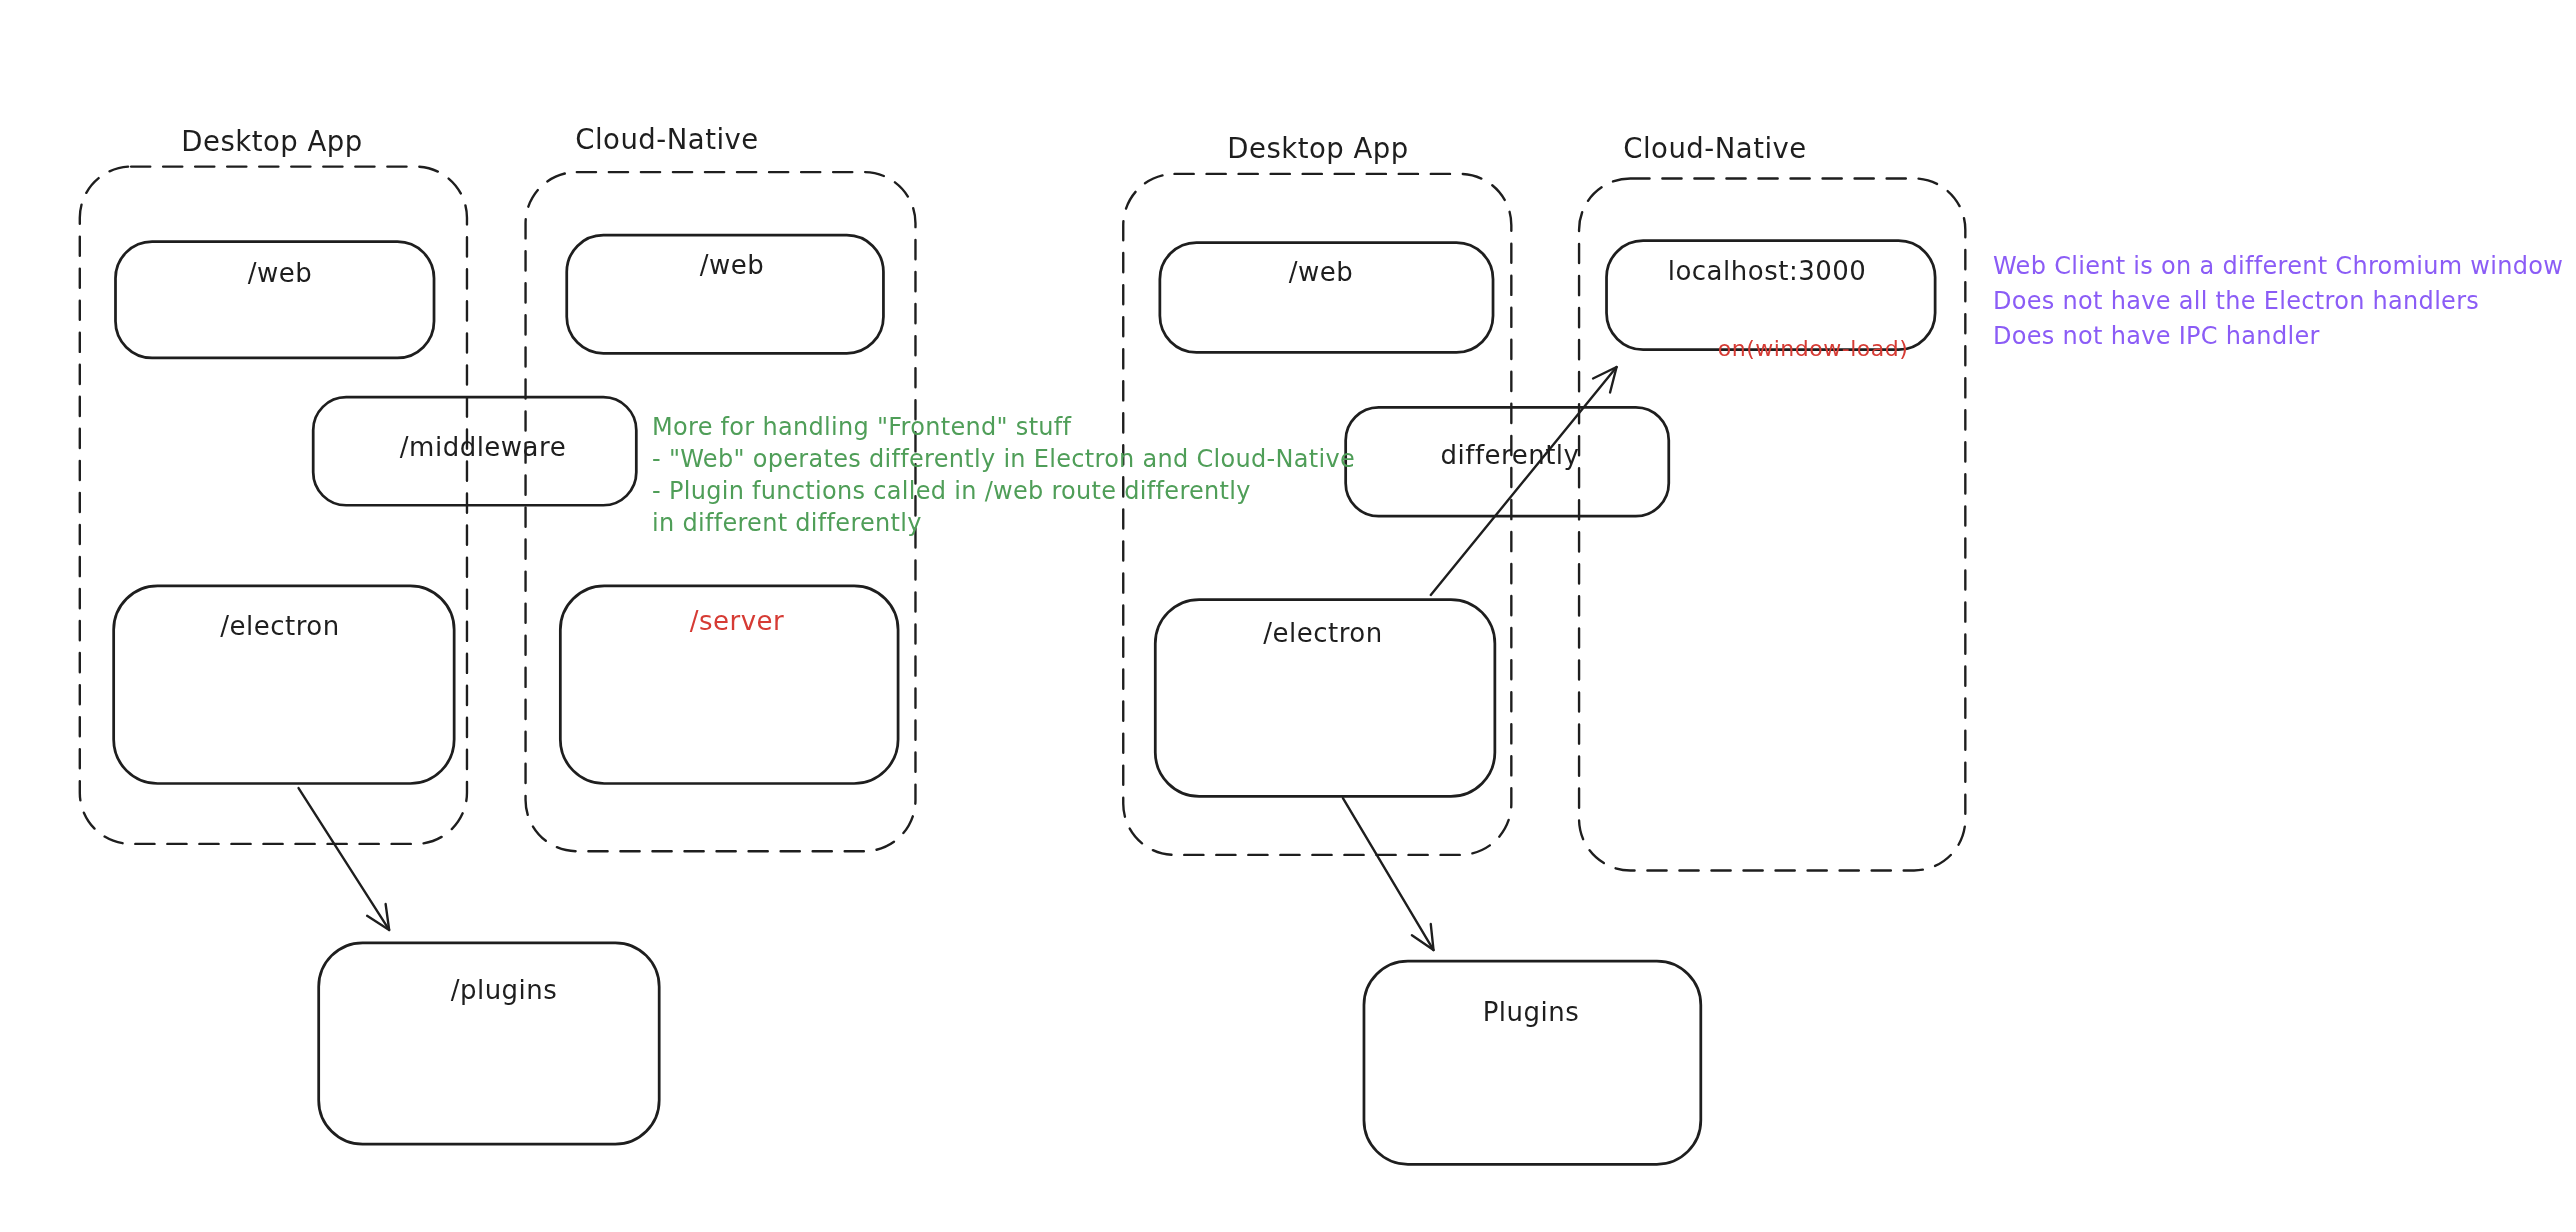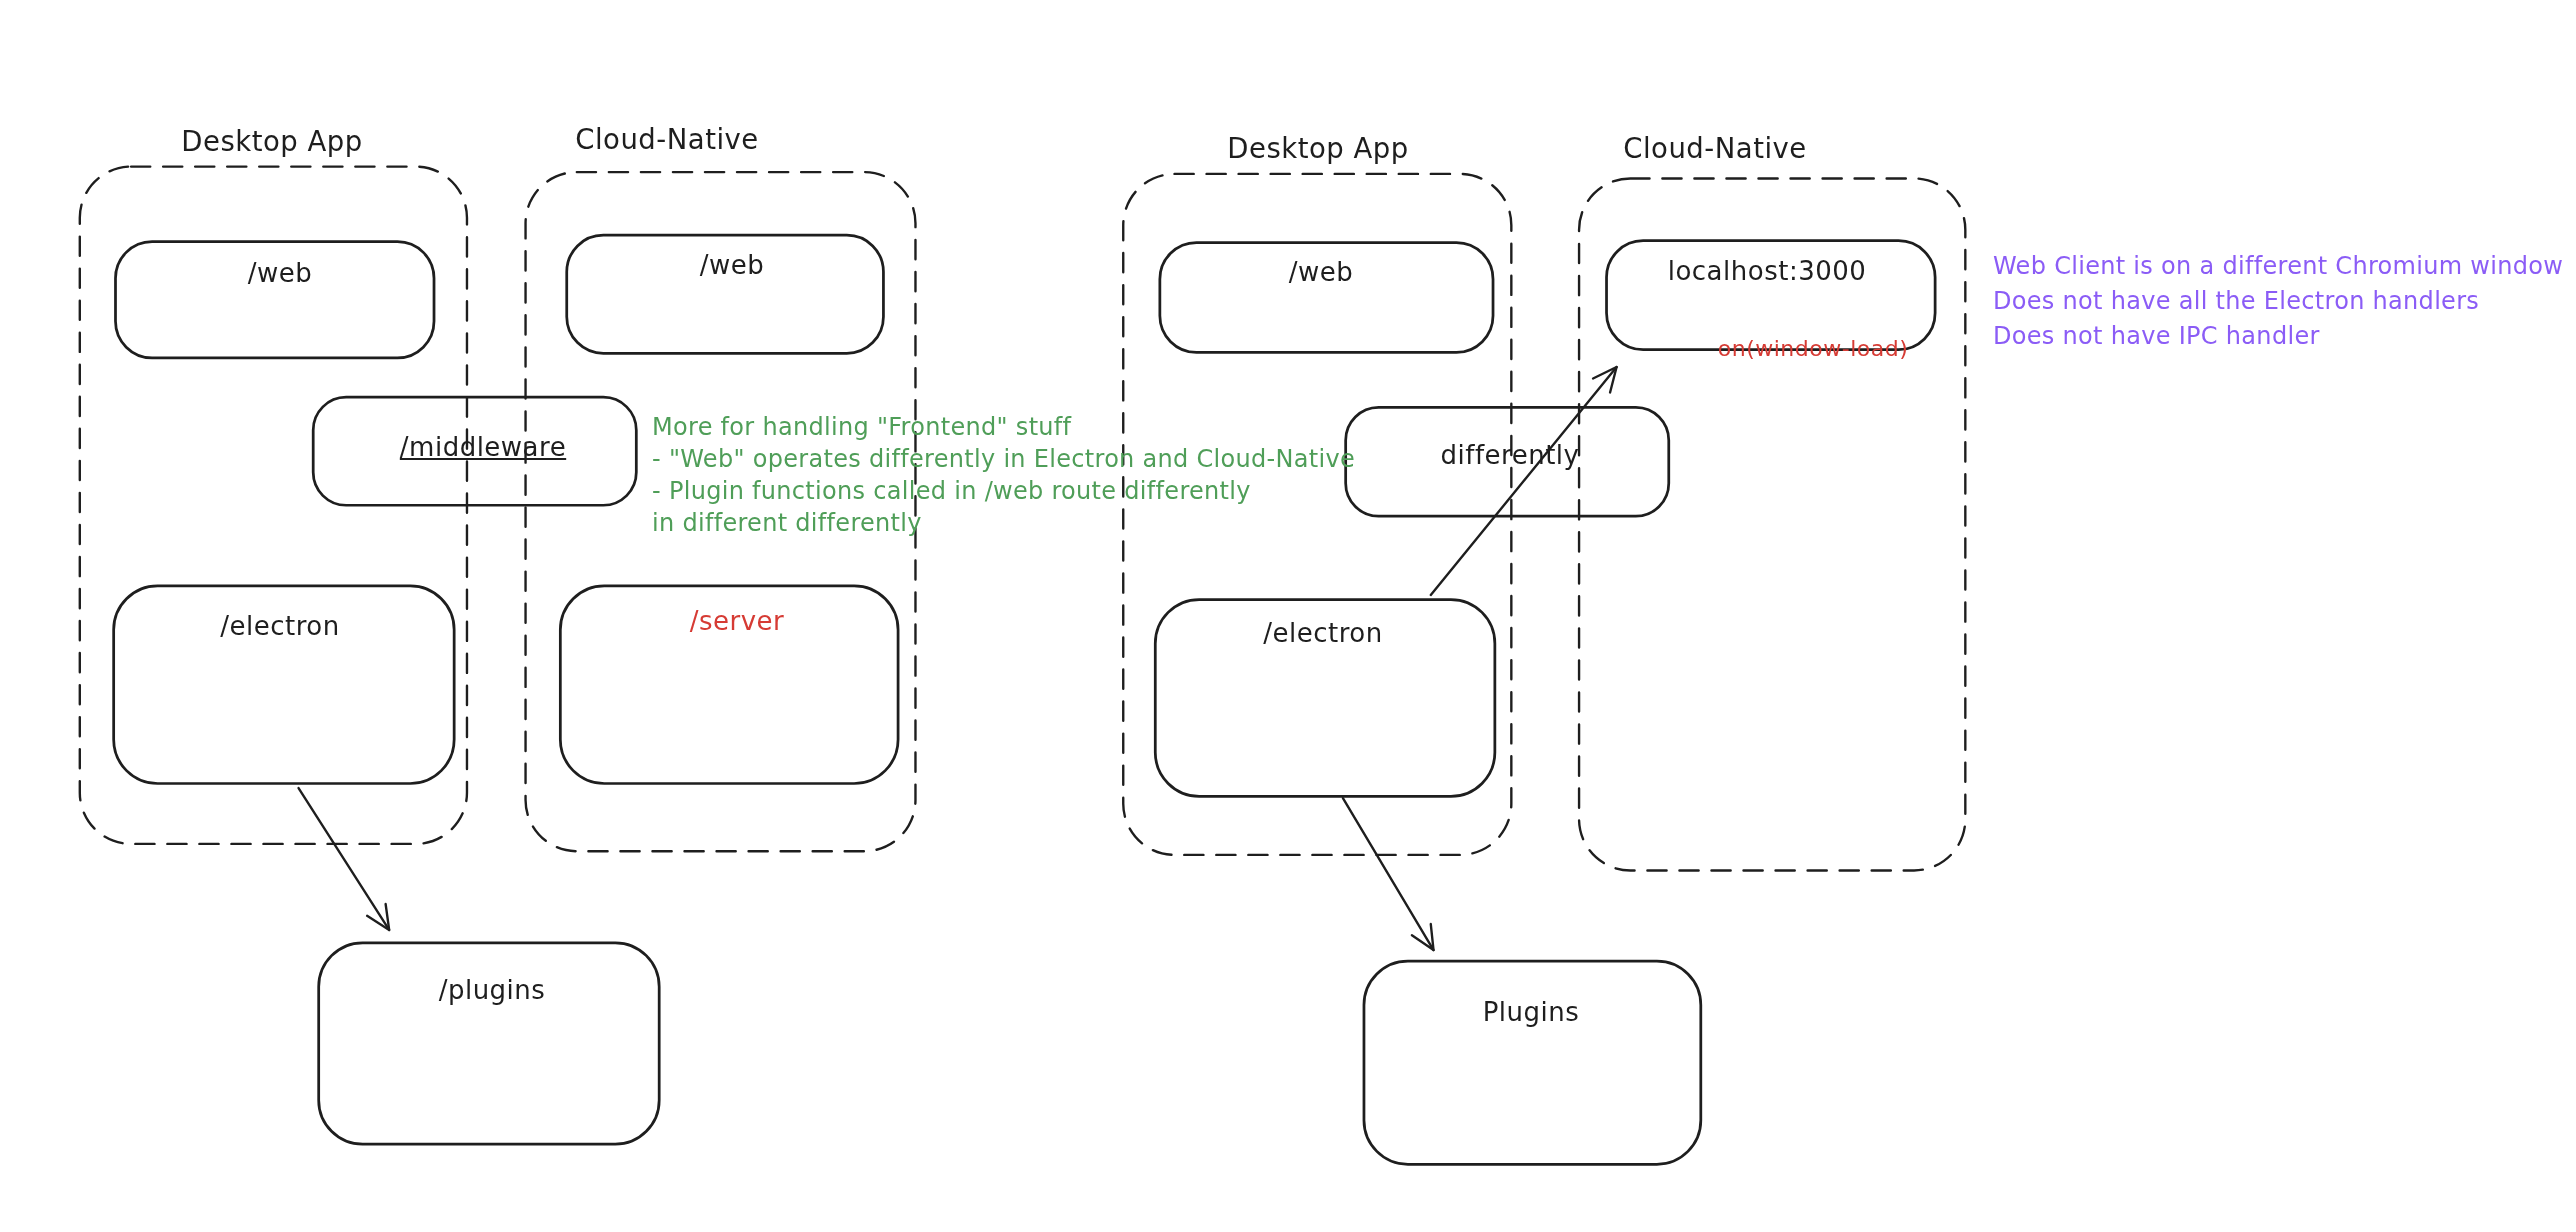--- a/index.html
+++ b/index.html
@@ -92,24 +92,24 @@
     <path d="M326 861 L425 1016" fill="none" stroke="#1e1e1e" stroke-width="2.6" stroke-linecap="round" marker-end="url(#arrowhead)"></path>
     <path d="M1563 650 L1766 401" fill="none" stroke="#1e1e1e" stroke-width="2.6" stroke-linecap="round" marker-end="url(#arrowhead)"></path>
     <path d="M1467 872 L1566 1038" fill="none" stroke="#1e1e1e" stroke-width="2.6" stroke-linecap="round" marker-end="url(#arrowhead)"></path>
   </svg>
 
   <div class="lbl title" style="left:272px; top:141px;">Desktop App</div>
   <div class="lbl title" style="left:667px; top:139px;">Cloud-Native</div>
 
   <div class="lbl" style="left:280px; top:273px;">/web</div>
   <div class="lbl" style="left:732px; top:265px;">/web</div>
-  <div class="lbl" style="left:483px; top:447px;text-decoration:underline;">/middleware</div>
+  <div class="lbl" style="left:483px; top:447px;">/middleware</div>
   <div class="lbl" style="left:280px; top:626px;">/electron</div>
   <div class="lbl red-text" style="left:696px; top:621px;margin-left:41px;">/server</div>
-  <div class="lbl" style="left:492px; top:990px;">/plugins</div>
+  <div class="lbl" style="left:504px; top:990px;">/plugins</div>
 
   <div class="lbl title" style="left:1318px; top:148px;">Desktop App</div>
   <div class="lbl title" style="left:1715px; top:148px;">Cloud-Native</div>
 
   <div class="lbl" style="left:1321px; top:272px;">/web</div>
   <div class="lbl" style="left:1510px; top:455px;">differently</div>
   <div class="lbl" style="left:1323px; top:633px;">/electron</div>
   <div class="lbl" style="left:1767px; top:271px;">localhost:3000</div>
   <div class="lbl red-text small" style="left:1813px; top:317px;margin-top:31px;">on(window-load)</div>
   <div class="lbl" style="left:1531px; top:1012px;">Plugins</div>

